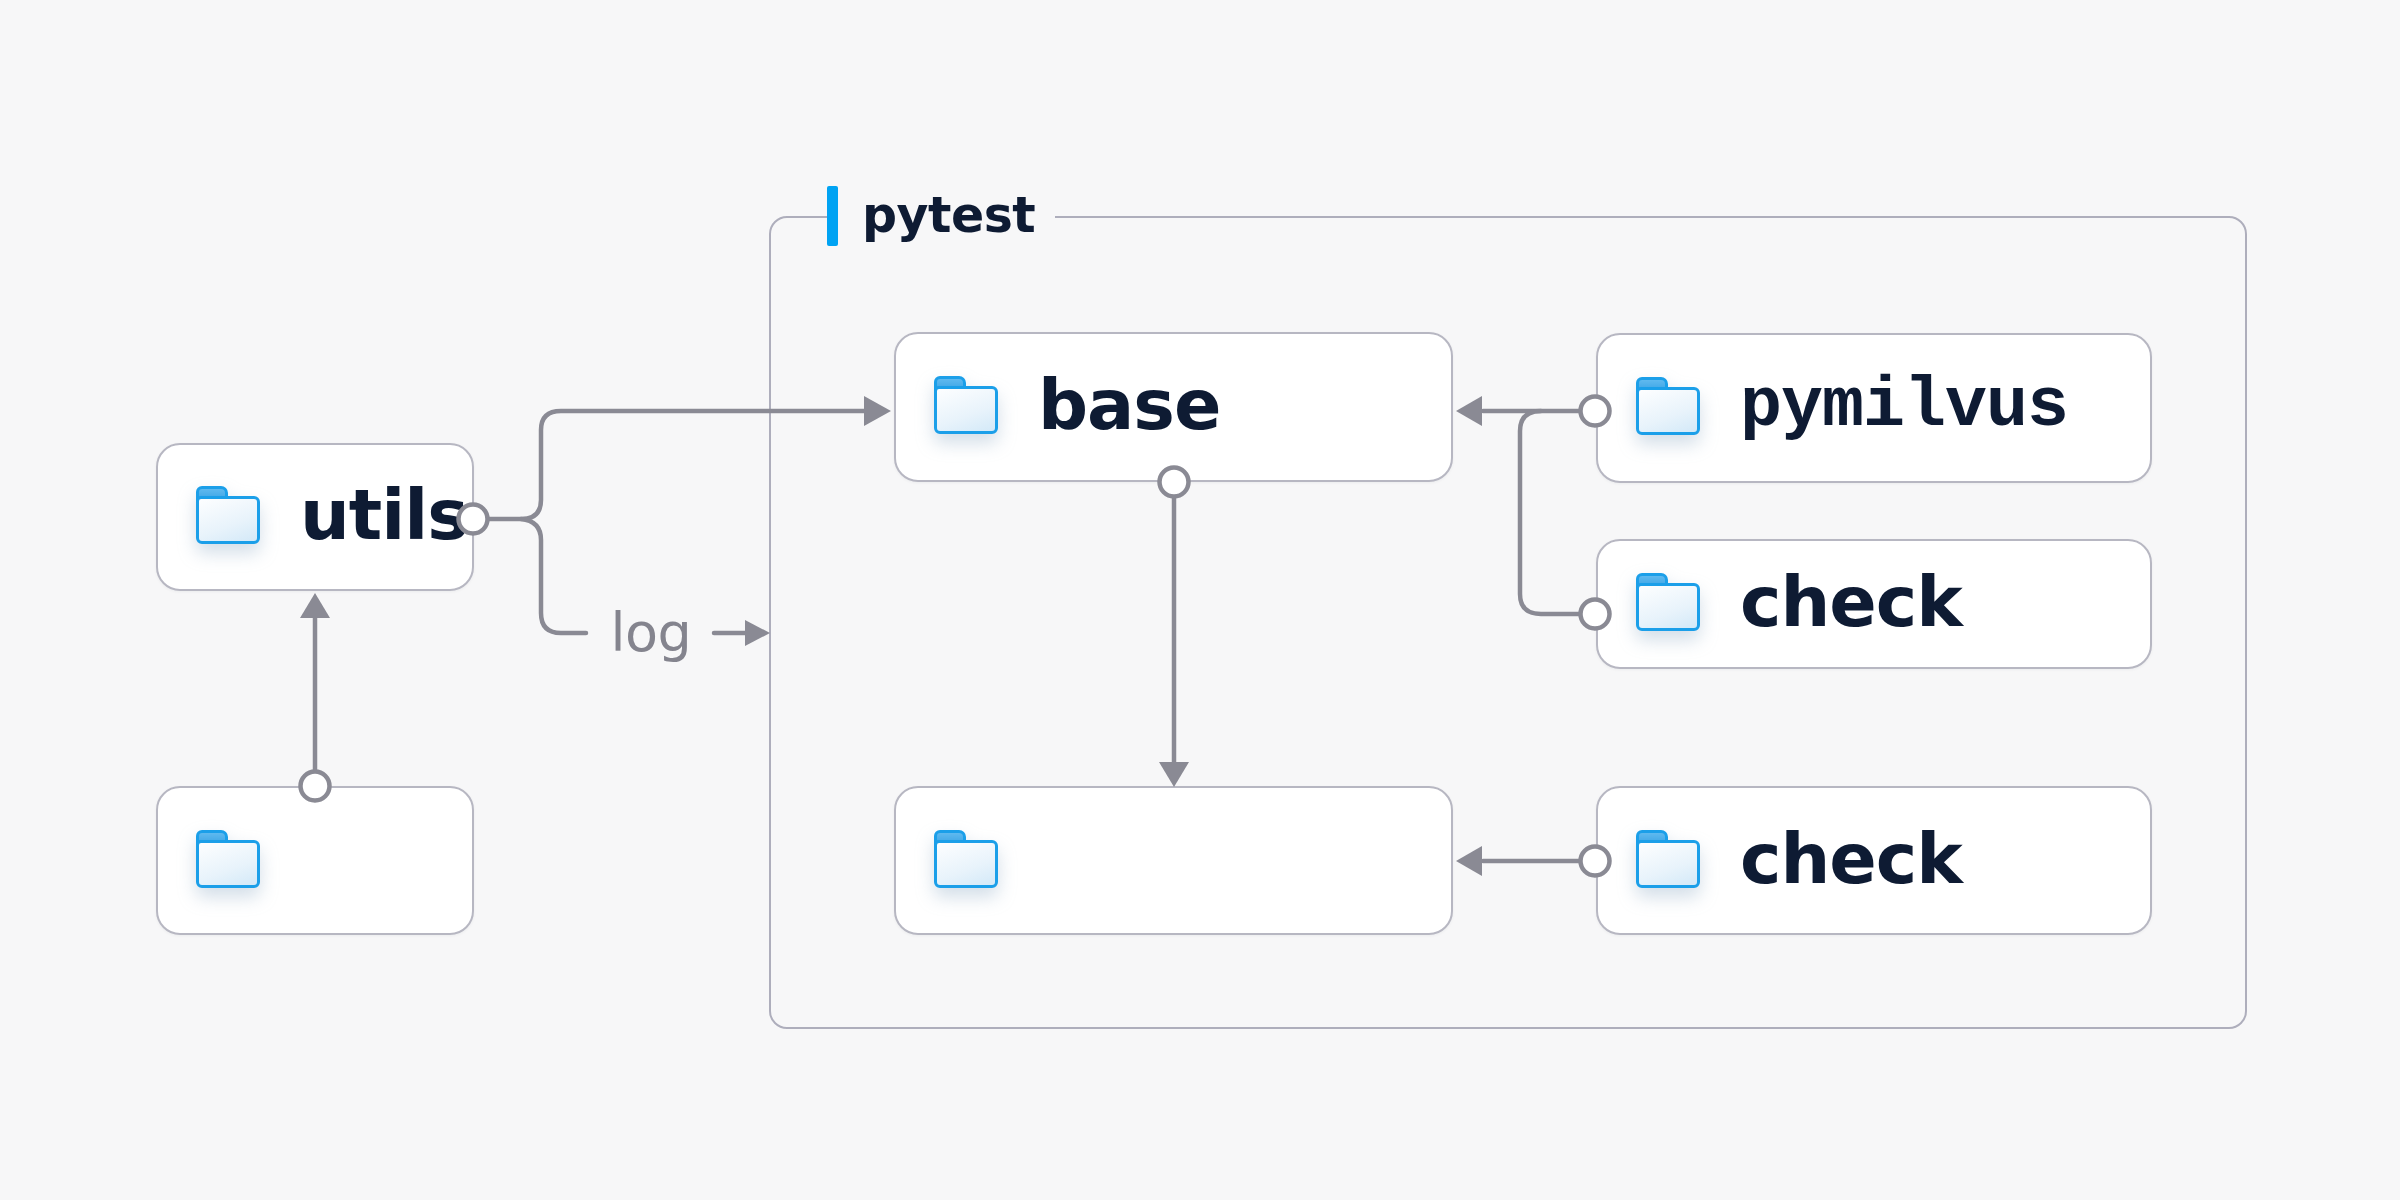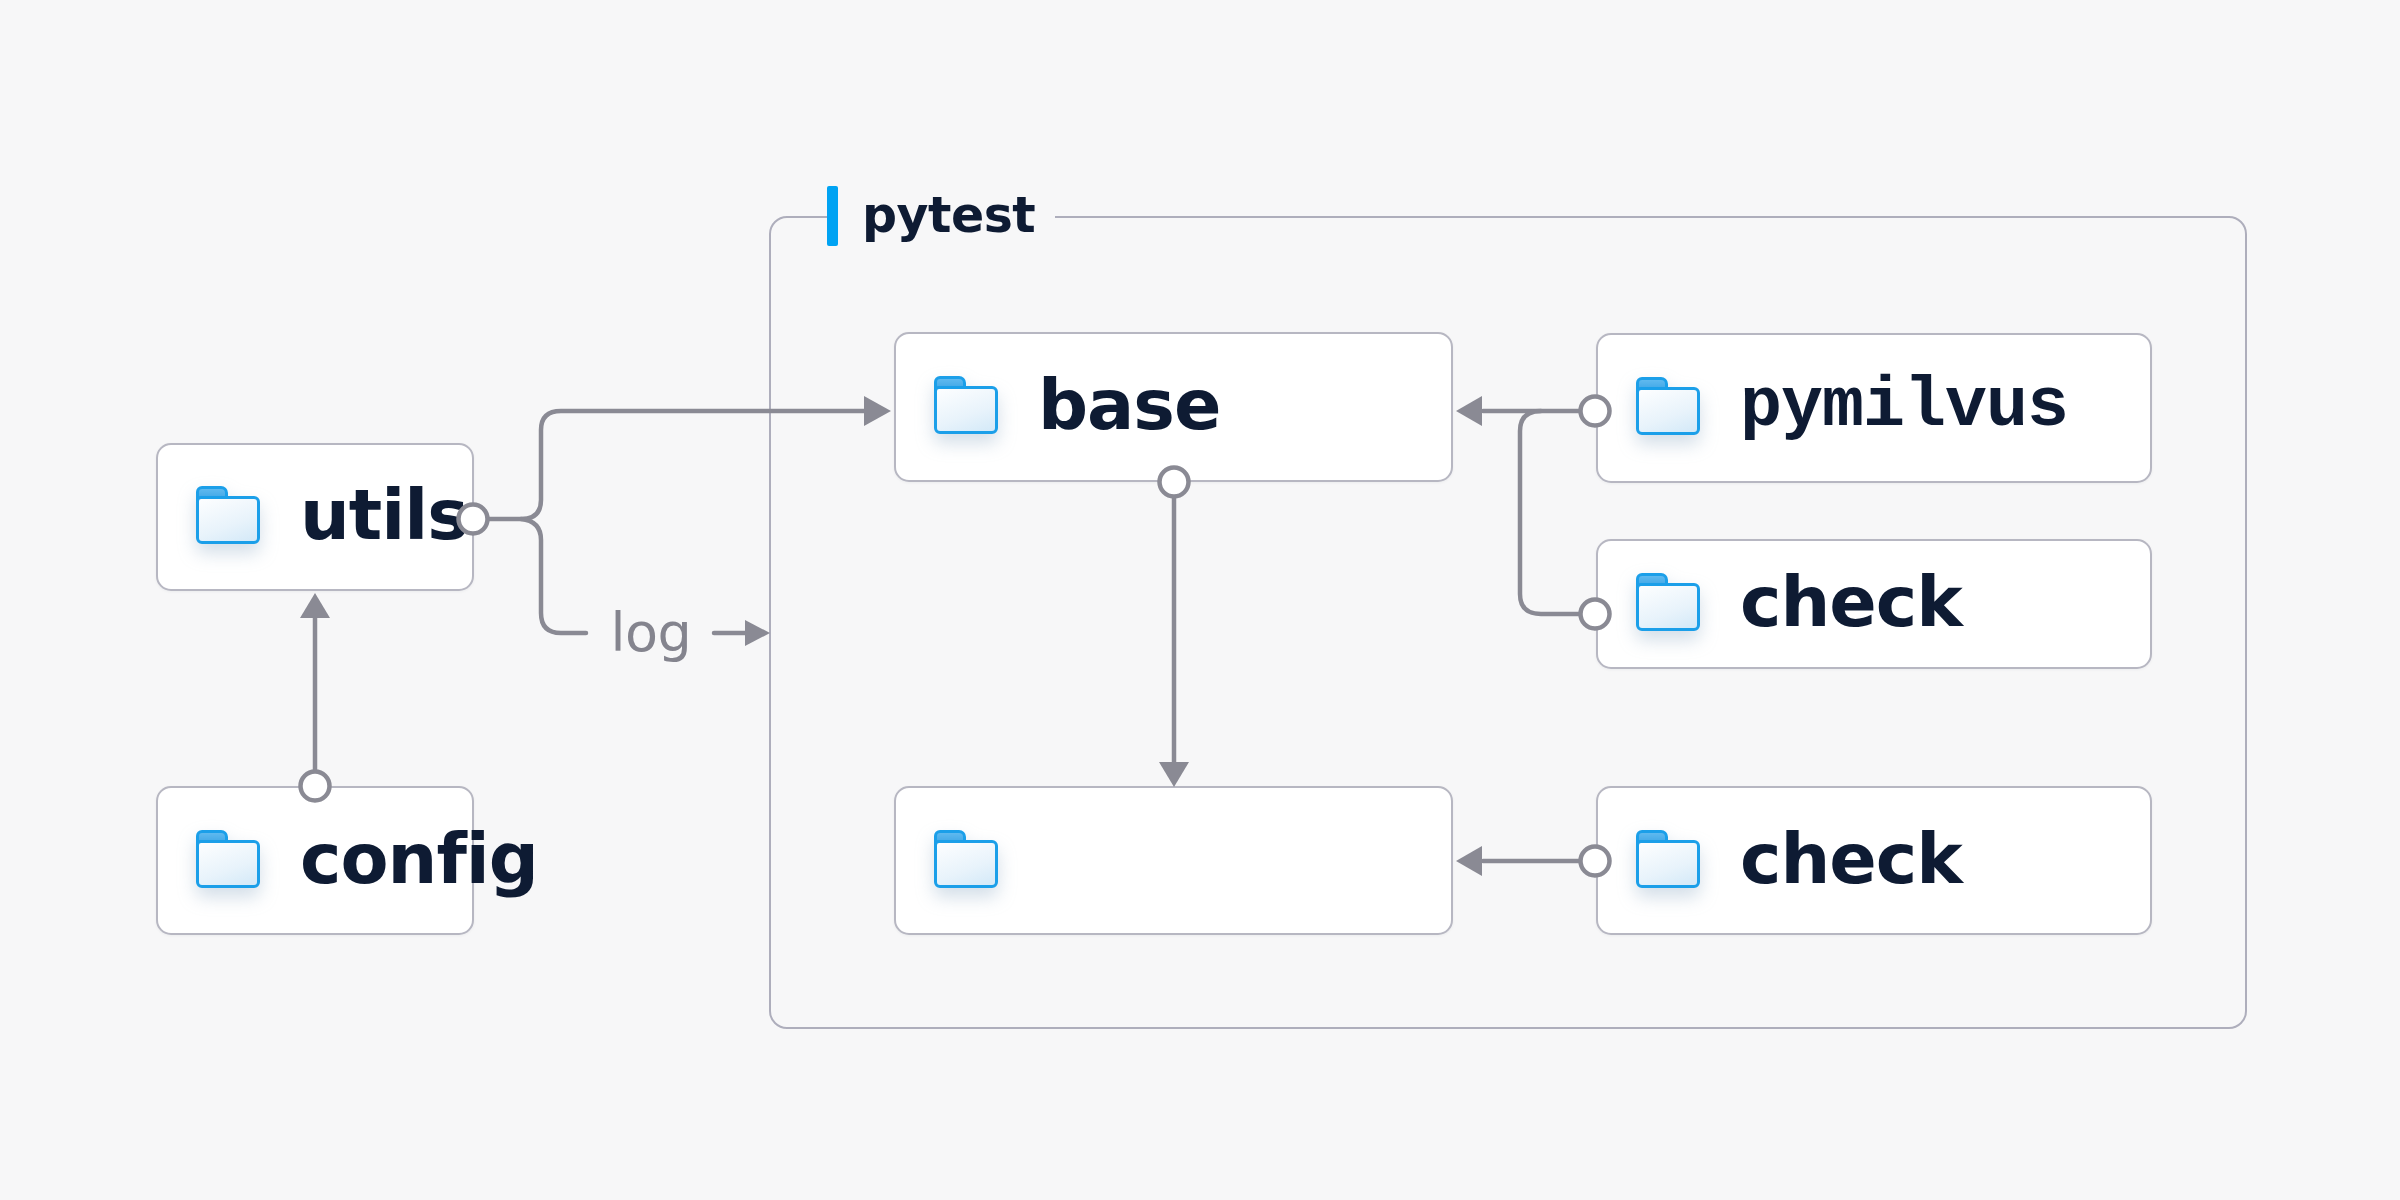--- a/index.html
+++ b/index.html
@@ -36,21 +36,21 @@
   
   .edge-label{
     position:absolute;left:586px;top:601px;width:130px;height:64px;
     font-size:54px;font-weight:normal;color:#84848E;letter-spacing:-0.5px;
     line-height:64px;text-align:center;z-index:4;
   }
 
   
   .node{
     position:absolute;background:#FFFFFF;
-    border:2px solid #B7B7C2;border-radius:15px;
+    border:2px solid #B7B7C2;border-radius:24px;
     display:flex;align-items:center;gap:40px;padding-left:38px;
     box-sizing:border-box;z-index:2;
     box-shadow:0 1px 3px rgba(20,30,60,0.05);
   }
   .node .label{
     font-size:70px;font-weight:bold;color:#0E1B33;letter-spacing:-1px;
     white-space:nowrap;transform:translateY(-2px);
   }
   .node-utils    {left:156px; top:443px; width:318px; height:148px;}
   .node-config   {left:156px; top:786px; width:318px; height:149px;}
@@ -134,21 +134,20 @@
         <span class="body"></span>
       </span>
     <span class="label">utils</span>
   </div>
 
   <div class="node node-config">
     <span class="folder">
         <span class="tab"></span>
         <span class="body"></span>
       </span>
-    <span class="label">config</span>
   </div>
 
   <div class="node node-base">
     <span class="folder">
         <span class="tab"></span>
         <span class="body"></span>
       </span>
     <span class="label">base</span>
   </div>
 

